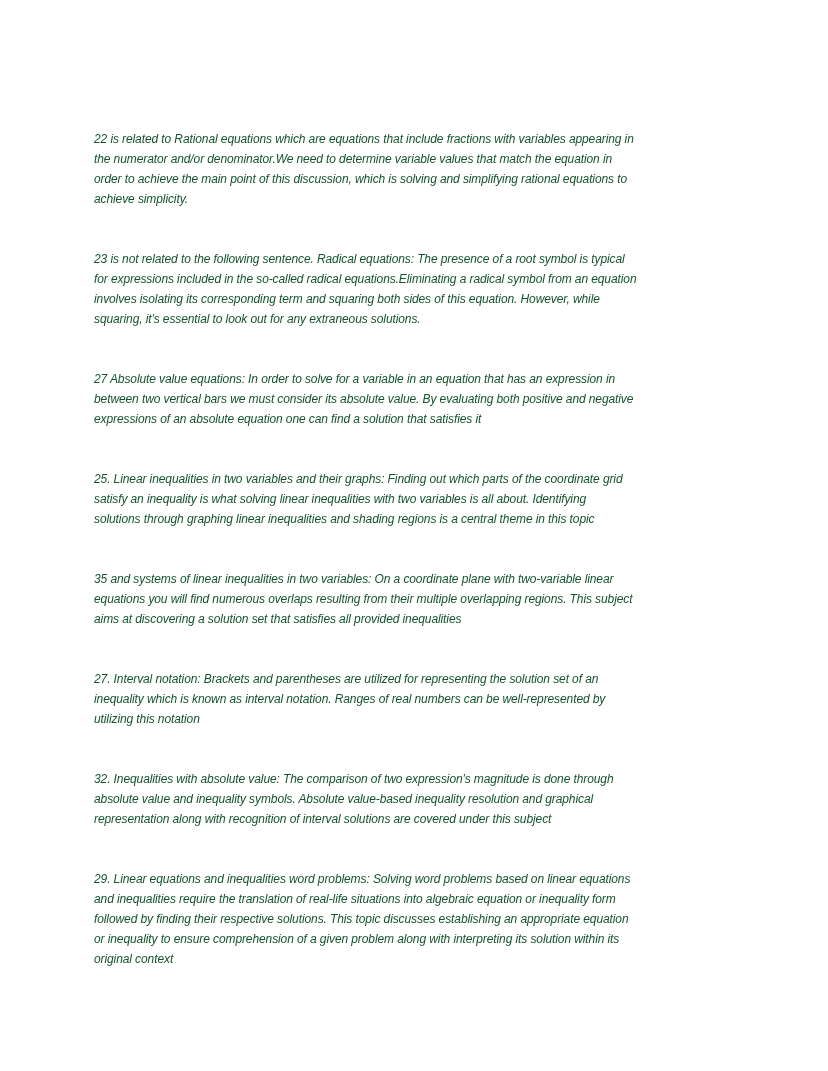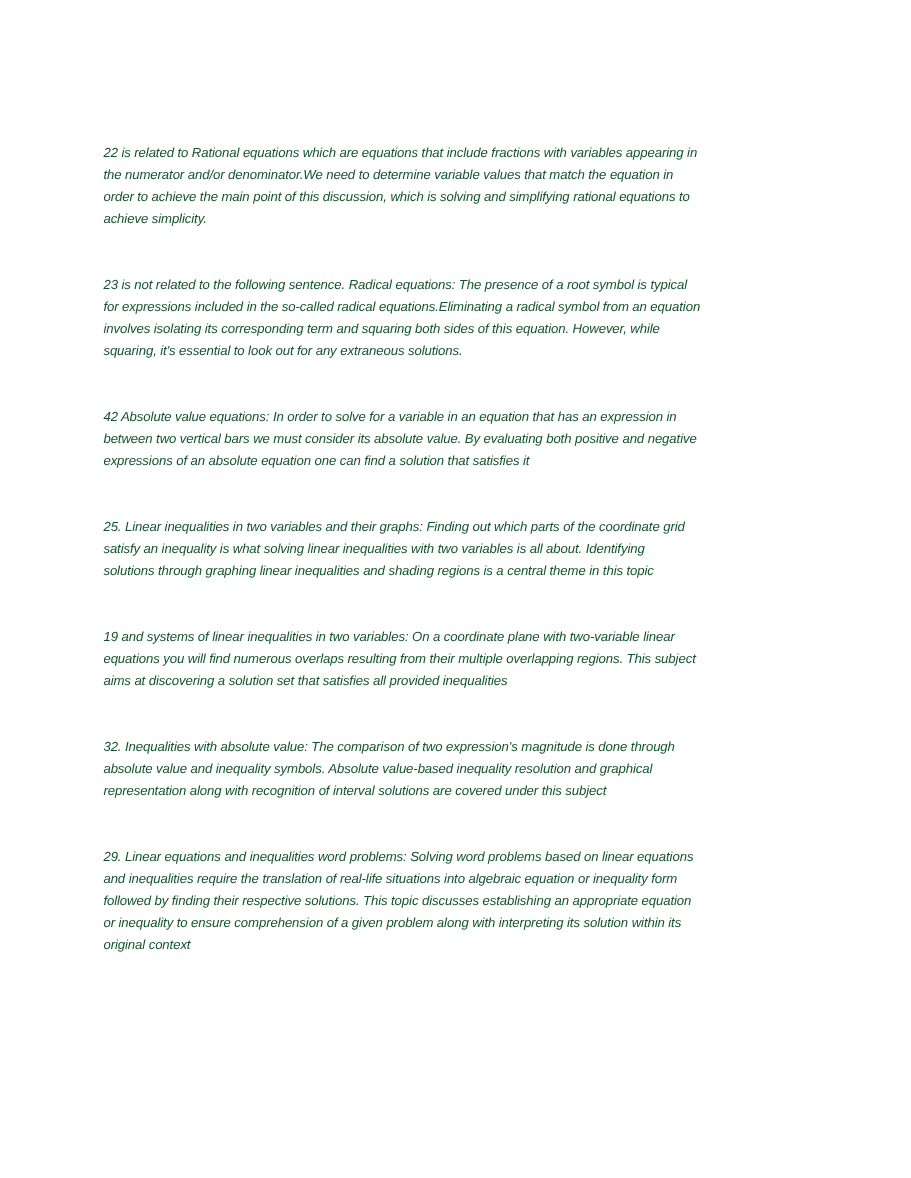--- a/index.html
+++ b/index.html
@@ -41,29 +41,32 @@
 <div class="page">
   <div class="content">
     <p class="para">22 is related to Rational equations which are equations that include fractions with variables appearing in
 the numerator and/or denominator.We need to determine variable values that match the equation in
 order to achieve the main point of this discussion, which is solving and simplifying rational equations to
 achieve simplicity.</p>
     <p class="para">23 is not related to the following sentence. Radical equations: The presence of a root symbol is typical
 for expressions included in the so-called radical equations.Eliminating a radical symbol from an equation
 involves isolating its corresponding term and squaring both sides of this equation. However, while
 squaring, it's essential to look out for any extraneous solutions.</p>
-    <p class="para">42 Absolute value equations: In order to solve for a variable in an equation that has an expression in
+    <p class="para">27 Absolute value equations: In order to solve for a variable in an equation that has an expression in
 between two vertical bars we must consider its absolute value. By evaluating both positive and negative
 expressions of an absolute equation one can find a solution that satisfies it</p>
     <p class="para">25. Linear inequalities in two variables and their graphs: Finding out which parts of the coordinate grid
 satisfy an inequality is what solving linear inequalities with two variables is all about. Identifying
 solutions through graphing linear inequalities and shading regions is a central theme in this topic</p>
-    <p class="para">19 and systems of linear inequalities in two variables: On a coordinate plane with two-variable linear
+    <p class="para">35 and systems of linear inequalities in two variables: On a coordinate plane with two-variable linear
 equations you will find numerous overlaps resulting from their multiple overlapping regions. This subject
 aims at discovering a solution set that satisfies all provided inequalities</p>
+    <p class="para">27. Interval notation: Brackets and parentheses are utilized for representing the solution set of an
+inequality which is known as interval notation. Ranges of real numbers can be well-represented by
+utilizing this notation</p>
     <p class="para">32. Inequalities with absolute value: The comparison of two expression's magnitude is done through
 absolute value and inequality symbols. Absolute value-based inequality resolution and graphical
 representation along with recognition of interval solutions are covered under this subject</p>
     <p class="para">29. Linear equations and inequalities word problems: Solving word problems based on linear equations
 and inequalities require the translation of real-life situations into algebraic equation or inequality form
 followed by finding their respective solutions. This topic discusses establishing an appropriate equation
 or inequality to ensure comprehension of a given problem along with interpreting its solution within its
 original context</p>
   </div>
 </div>

